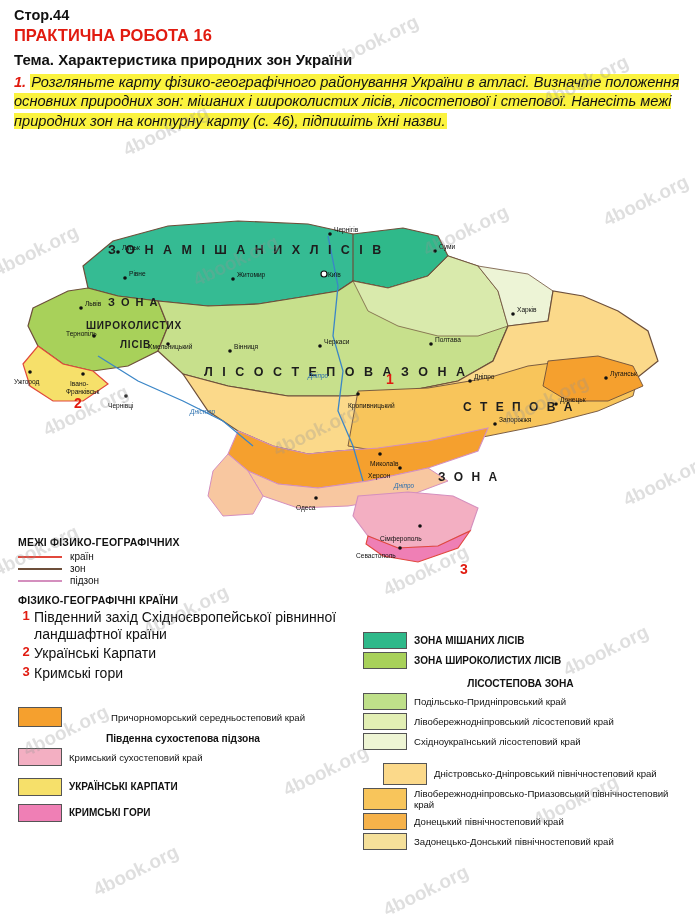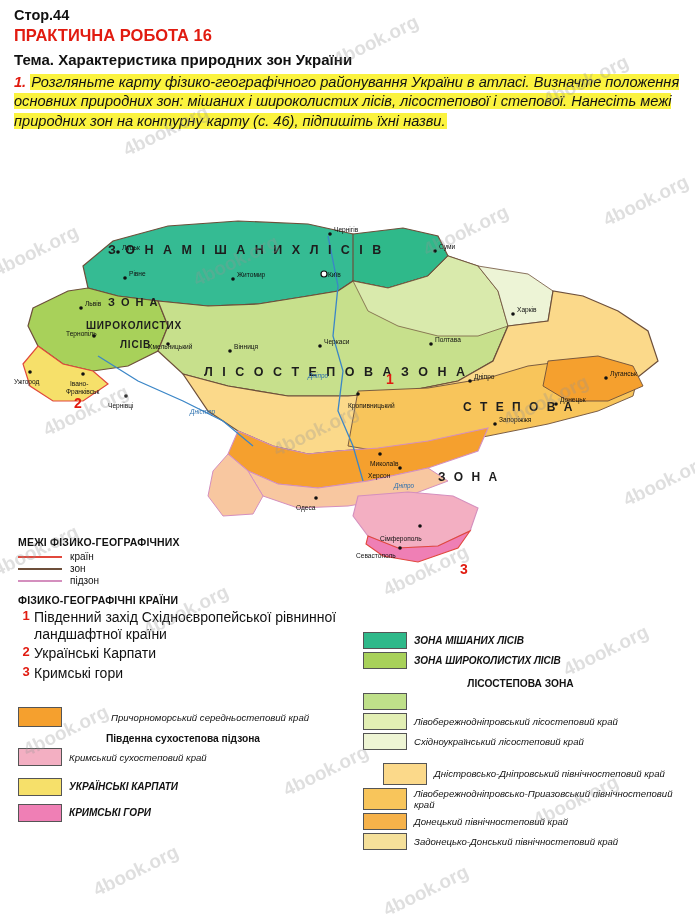--- a/index.html
+++ b/index.html
@@ -77,21 +77,21 @@
   .country-txt { font-size: 14px; line-height: 1.18; }
 
   .sw-row { display: flex; align-items: stretch; margin-bottom: 3px; }
   .sw {
     width: 44px; flex: 0 0 44px;
     border: 1px solid #555;
     margin-right: 7px;
   }
   .sw-lab {
     font-size: 9.6px; line-height: 1.15;
-    display: flex; align-items: center; font-style: italic;
+    display: flex; align-items: center;
   }
   .sw-lab.b { font-weight: bold; font-size: 10px; }
   .band {
     text-align: center; font-weight: bold; font-size: 10.2px;
     margin: 6px 0 4px 0;
   }
   .band.center { text-align: center; }
 
   
   .wm {
@@ -297,20 +297,21 @@
       </div>
       <div class="sw-row" style="height:17px;">
         <div class="sw" style="background:#a8d15a;"></div>
         <div class="sw-lab b">ЗОНА ШИРОКОЛИСТИХ ЛІСІВ</div>
       </div>
 
       <div class="band center" style="margin-top:9px;">ЛІСОСТЕПОВА ЗОНА</div>
 
       <div class="sw-row" style="height:17px;">
         <div class="sw" style="background:#bfe08a;"></div>
+        <div class="sw-lab">Подільсько-Придніпровський край</div>
       </div>
       <div class="sw-row" style="height:17px;">
         <div class="sw" style="background:#e2efb4;"></div>
         <div class="sw-lab">Лівобережнодніпровський лісостеповий край</div>
       </div>
       <div class="sw-row" style="height:17px;">
         <div class="sw" style="background:#eef5d4;"></div>
         <div class="sw-lab">Східноукраїнський лісостеповий край</div>
       </div>
 

